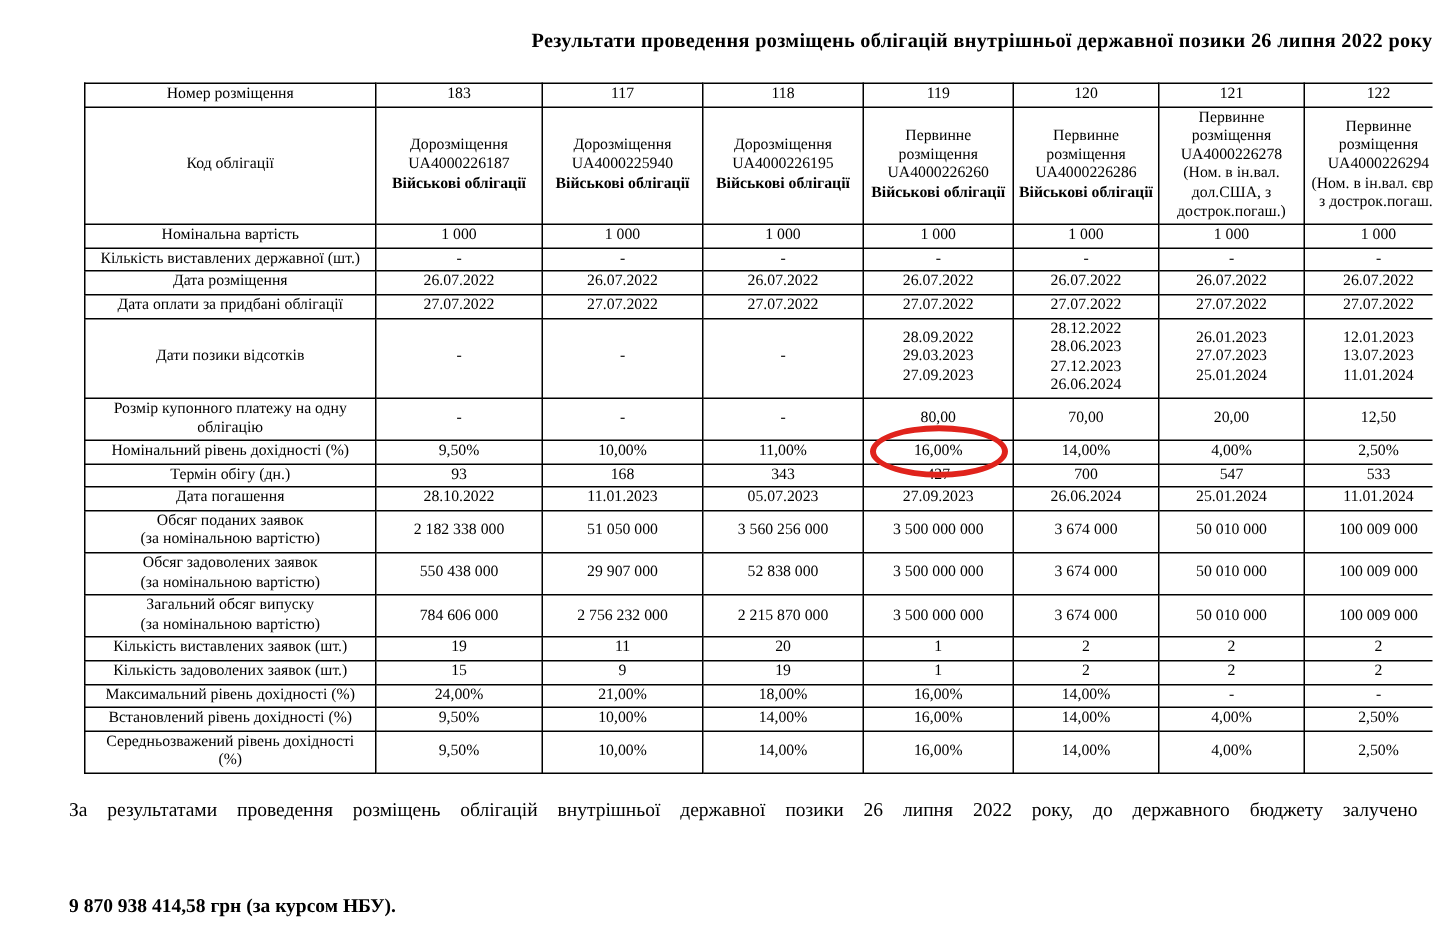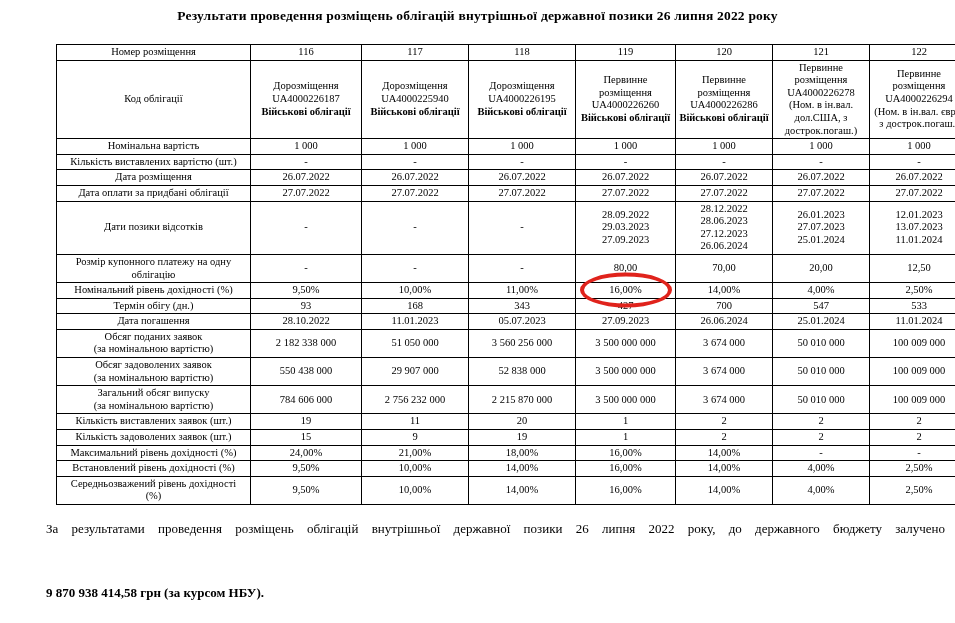--- a/index.html
+++ b/index.html
@@ -6,22 +6,22 @@
     margin: 0; padding: 0;
     width: 955px; height: 623px;
     background: #ffffff;
     overflow: hidden;
     font-family: "Liberation Serif", "DejaVu Serif", serif;
     color: #000;
   }
   .page { position: relative; width: 955px; height: 623px; }
 
   .title {
-    margin-top: 8px;
-    text-align: center;
+    margin-top: 19px;
+    text-align: right;
     font-size: 13.5px;
     font-weight: bold;
     letter-spacing: 0.2px;
   }
 
   table.results {
     border-collapse: collapse;
     table-layout: fixed;
     width: 912px;
     margin: 20px 0 0 56px;
@@ -90,21 +90,21 @@
         <col class="c2">
         <col class="c3">
       <col class="c4">
         <col class="c5">
         <col class="c6">
         <col class="c7">
     </colgroup>
     <tbody>
         <tr>
           <td class="lbl">Номер розміщення</td>
-          <td class="nw">116</td>
+          <td class="nw">183</td>
           <td class="nw">117</td>
           <td class="nw">118</td>
           <td class="nw">119</td>
           <td class="nw">120</td>
           <td class="nw">121</td>
           <td class="nw">122</td>
         </tr>
         <tr>
           <td class="lbl">Код облігації</td>
           <td>
@@ -147,21 +147,21 @@
           <td class="lbl">Номінальна вартість</td>
           <td class="nw">1 000</td>
           <td class="nw">1 000</td>
           <td class="nw">1 000</td>
           <td class="nw">1 000</td>
           <td class="nw">1 000</td>
           <td class="nw">1 000</td>
           <td class="nw">1 000</td>
         </tr>
         <tr>
-          <td class="lbl">Кількість виставлених вартістю (шт.)</td>
+          <td class="lbl">Кількість виставлених державної (шт.)</td>
           <td class="nw">-</td>
           <td class="nw">-</td>
           <td class="nw">-</td>
           <td class="nw">-</td>
           <td class="nw">-</td>
           <td class="nw">-</td>
           <td class="nw">-</td>
         </tr>
         <tr>
           <td class="lbl">Дата розміщення</td>

